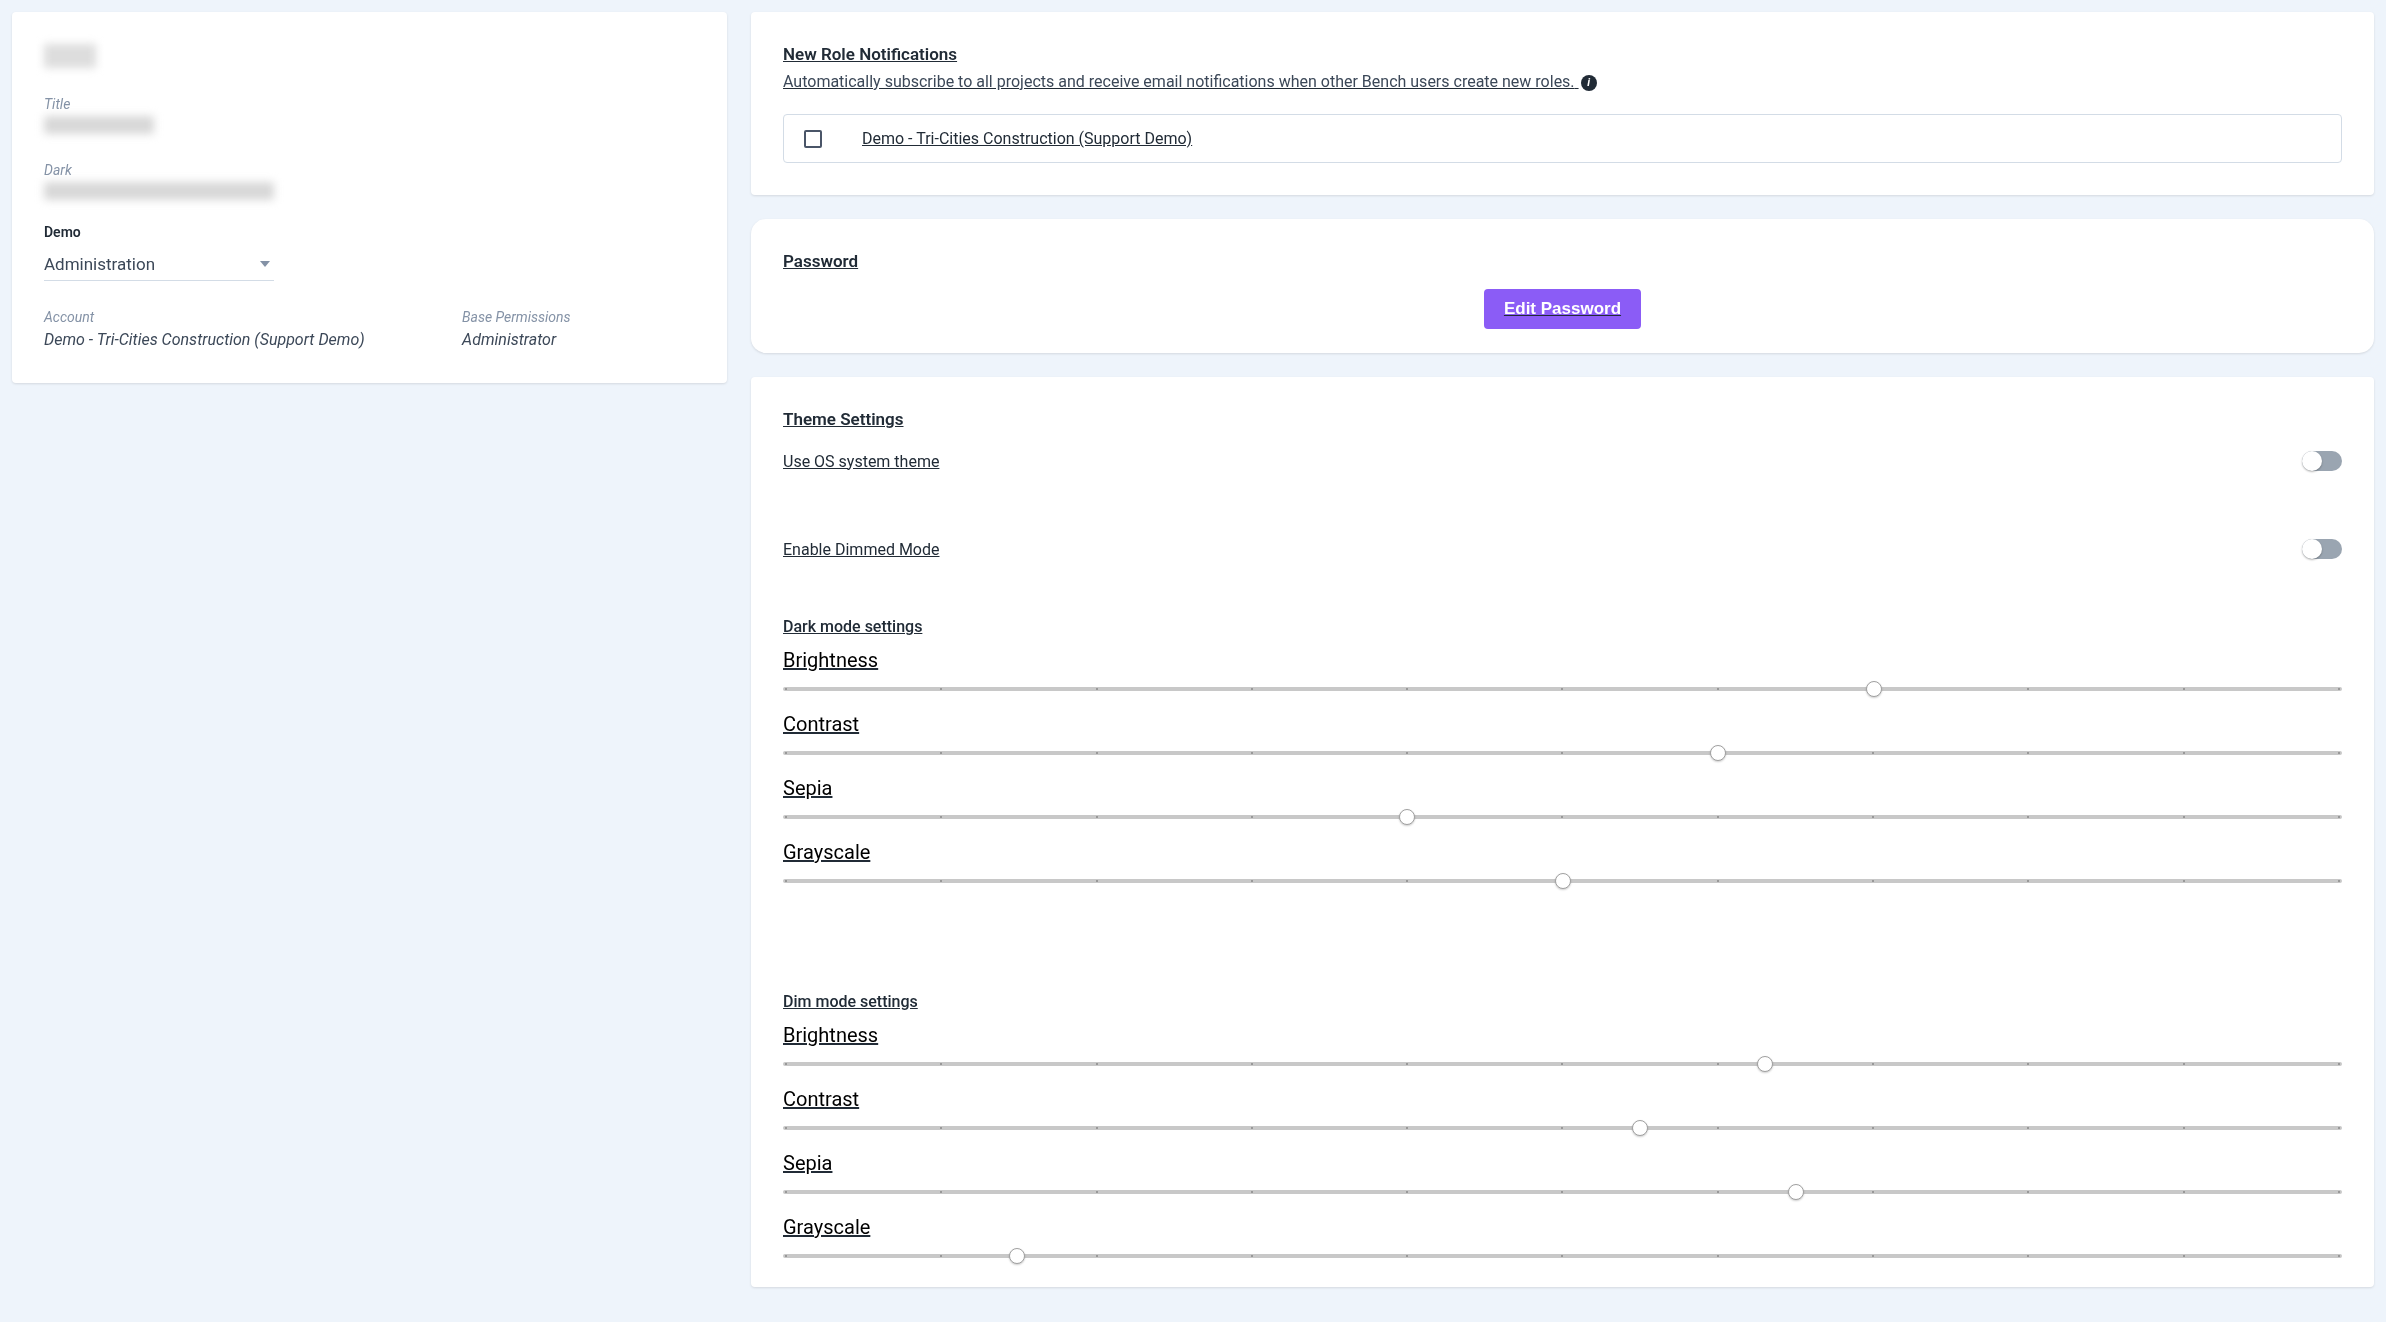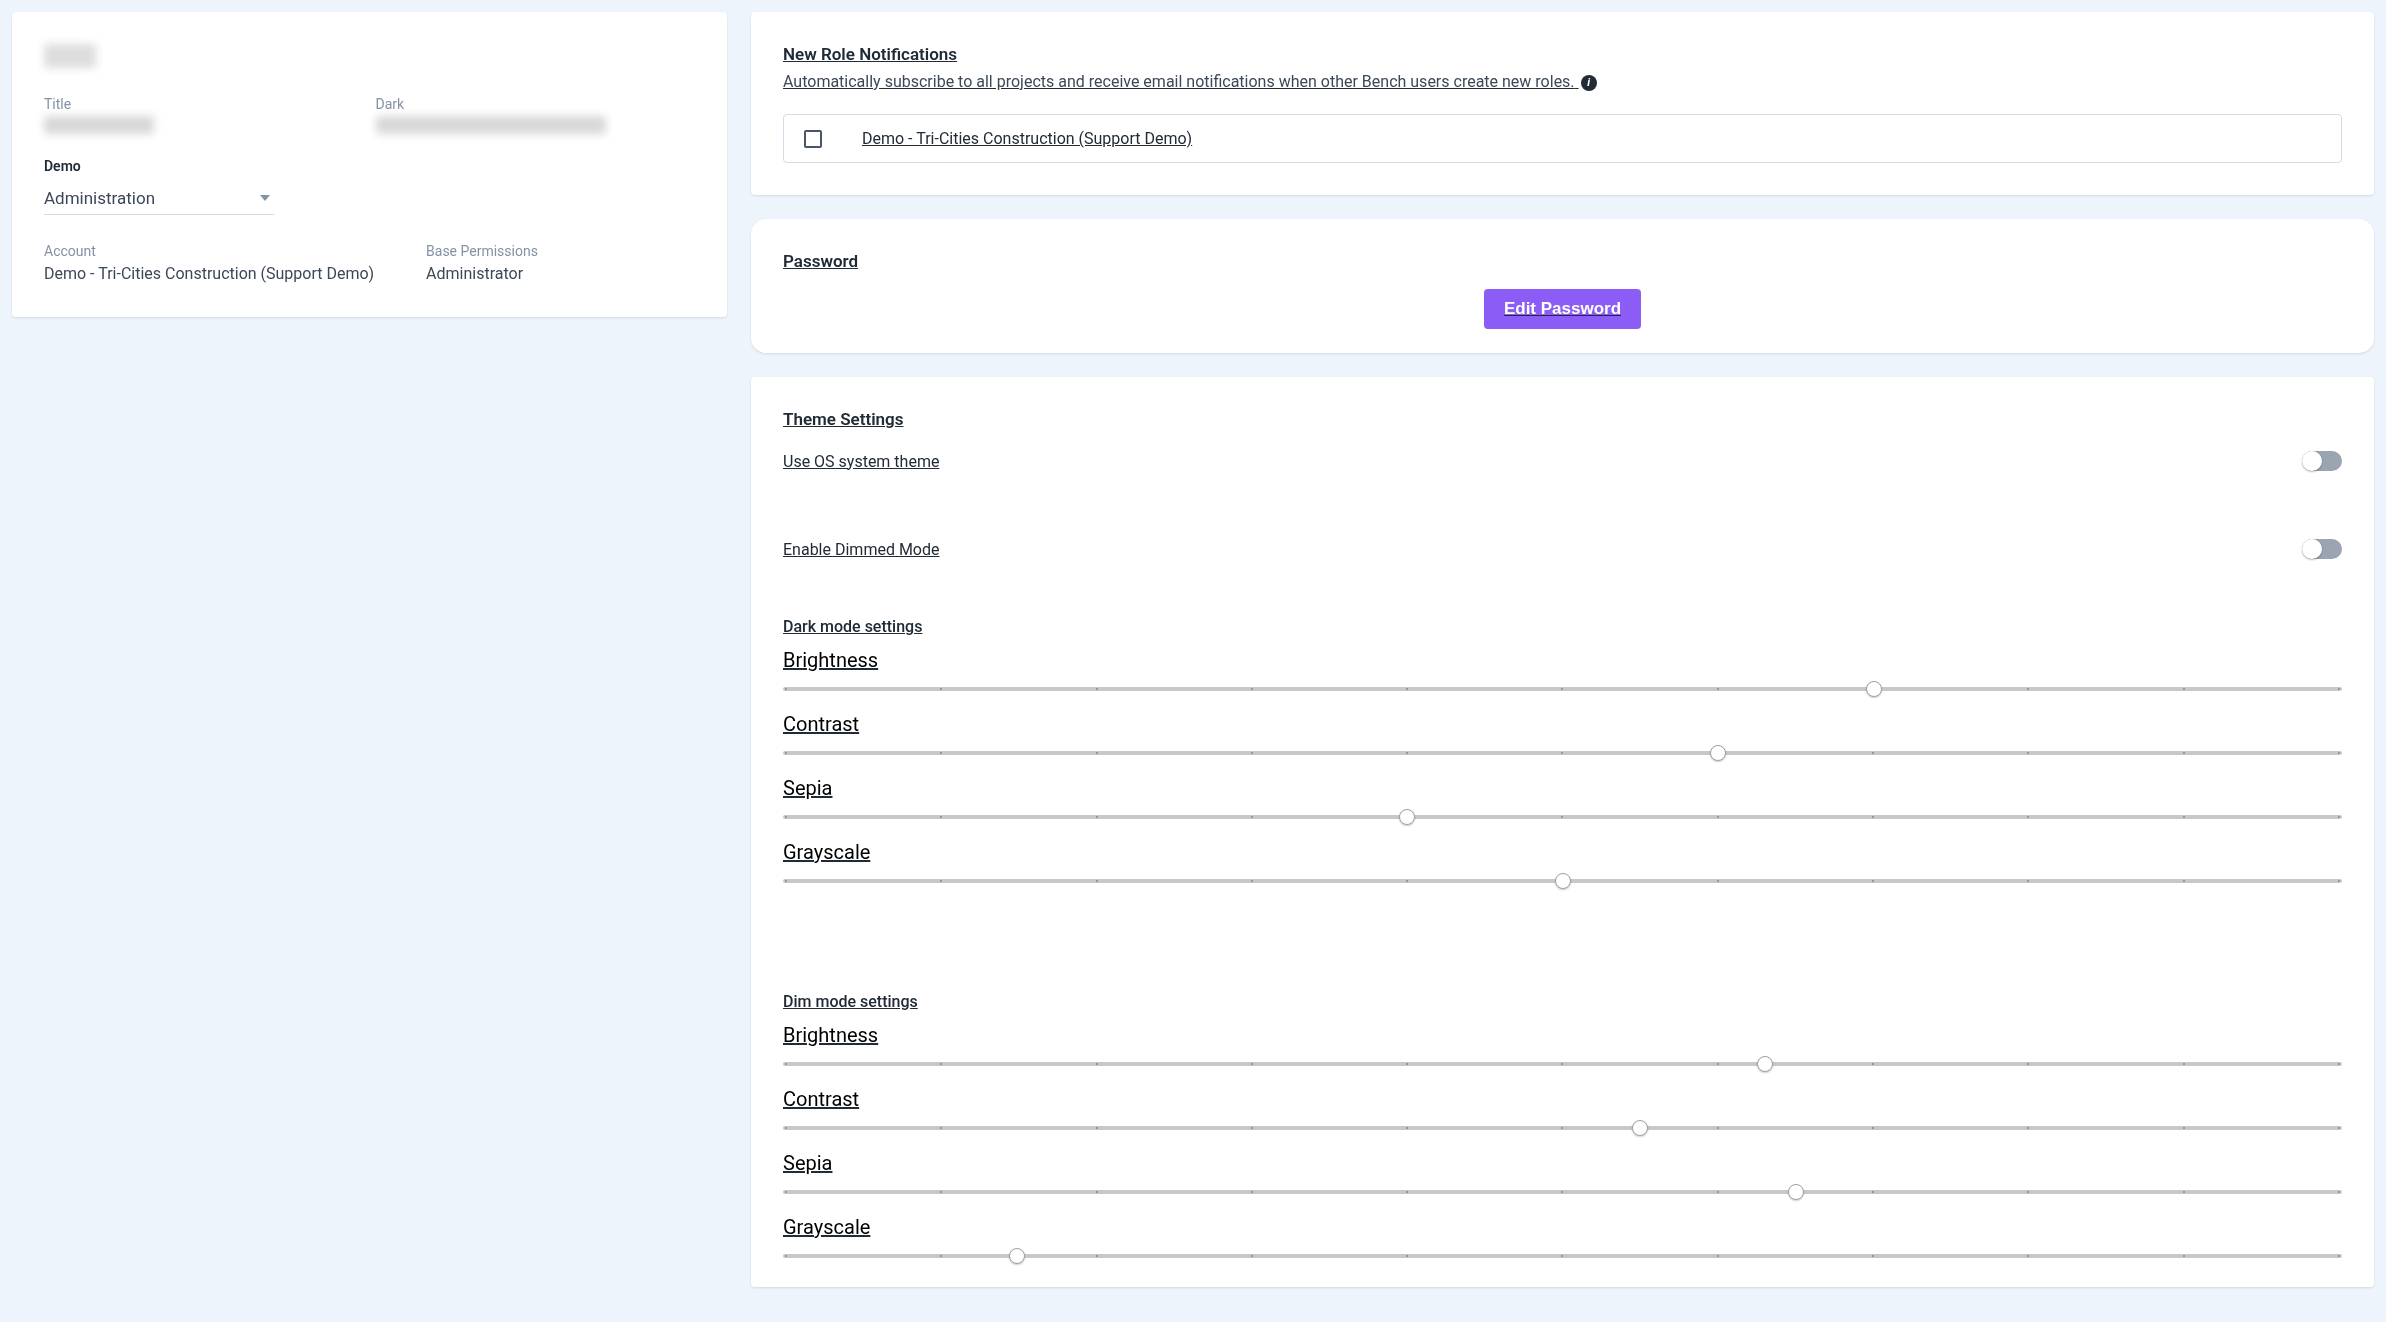--- a/index.html
+++ b/index.html
@@ -42,22 +42,23 @@
     
     .blurred-avatar {
       width: 52px;
       height: 24px;
       background: #ddd;
       filter: blur(4px);
       margin-bottom: 28px;
     }
     .profile-grid {
       display: grid;
-      grid-template-columns: 1fr 1fr;
+      grid-template-columns: 1fr;
       gap: 28px 12px;
+      font-style: italic;
     }
     .field-label {
       font-size: 14px;
       color: #8492a6;
       margin-bottom: 4px;
     }
     .field-label-strong {
       font-size: 14px;
       font-weight: 600;
       color: #212b36;
@@ -88,21 +89,21 @@
     .select-value {
       font-size: 17px;
       color: #3c4858;
     }
     .chevron-down {
       width: 0; height: 0;
       border-left: 5px solid transparent;
       border-right: 5px solid transparent;
       border-top: 6px solid #8492a6;
     }
-    .grid-row { display:flex; gap:24px; margin-top:28px;}
+    .grid-row { display:flex; gap:60px; margin-top:28px;font-style:italic;}
 
     
     .section-title {
       font-size: 17px;
       font-weight: 600;
       color: #212b36;
       margin-bottom: 6px;
     }
     .section-desc {
       font-size: 16px;

